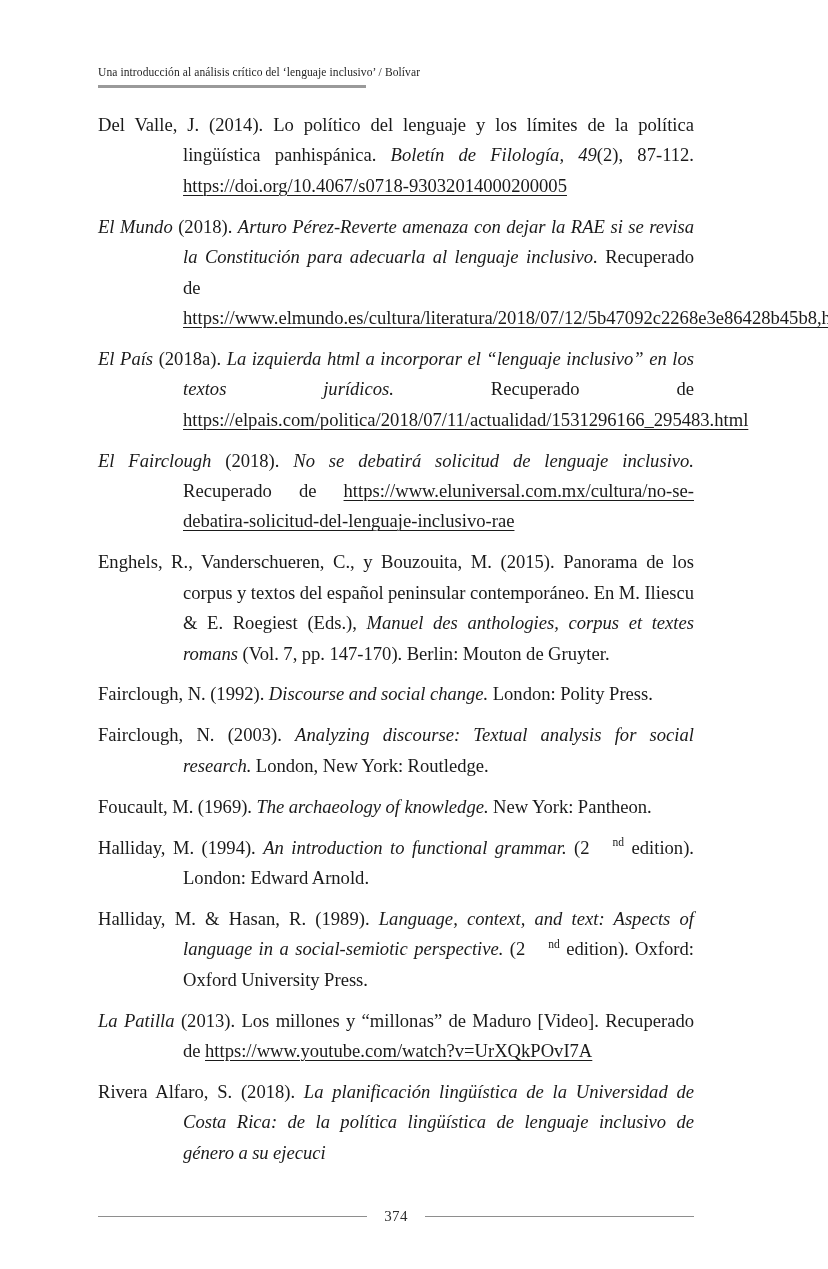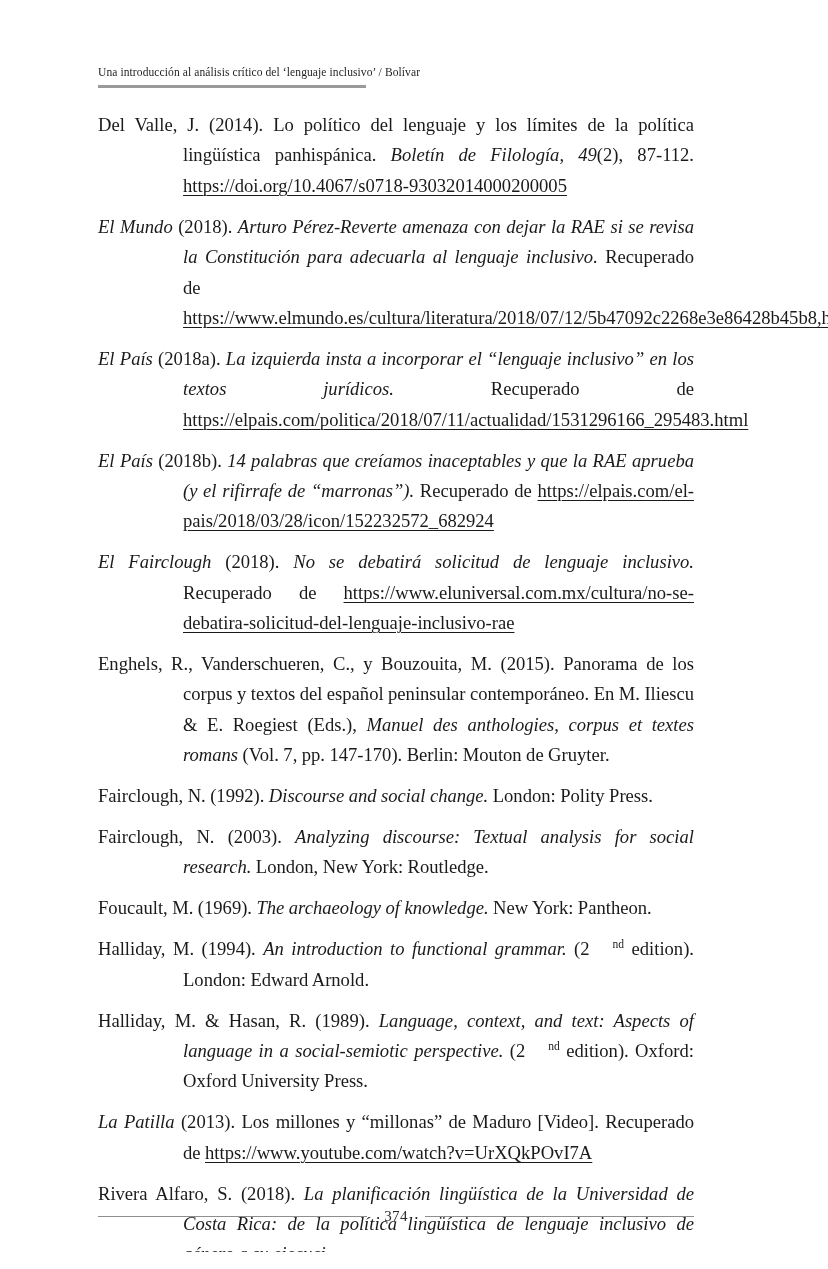--- a/index.html
+++ b/index.html
@@ -96,22 +96,21 @@
 <div class="page">
 
   <div class="runhead">
     <div class="runhead-text">Una introducción al análisis crítico del ‘lenguaje inclusivo’ / Bolívar</div>
     <div class="runhead-rule"></div>
   </div>
 
   <div class="reflist">
       <div class="ref"><span>Del Valle, J. (2014). Lo político del lenguaje y los límites de la política lingüística panhispánica. </span><span class="i">Boletín de Filología, 49</span><span>(2), 87-112. </span><span class="u">https://doi.org/10.4067/s0718-93032014000200005</span></div>
       <div class="ref"><span class="i">El Mundo</span><span> (2018). </span><span class="i">Arturo Pérez-Reverte amenaza con dejar la RAE si se revisa la Constitución para adecuarla al lenguaje inclusivo.</span><span> Recuperado de </span><span class="u">https://www.elmundo.es/cultura/literatura/2018/07/12/5b47092c2268e3e86428b45b8,html</span></div>
-      <div class="ref"><span class="i">El País</span><span> (2018a). </span><span class="i">La izquierda insta a incorporar el “lenguaje inclusivo” en los textos jurídicos.</span><span> Recuperado de </span><span class="u">https://elpais.com/politica/2018/07/11/actualidad/1531296166_295483.html</span></div>
-      <div class="ref"><span class="i">El País</span><span> (2018b). </span><span class="i">14 palabras que creíamos inaceptables y que la RAE aprueba (y el rifirrafe de “marronas”).</span><span> Recuperado de </span><span class="u">https://elpais.com/el-pais/2018/03/28/icon/152232572_682924</span></div>
+      <div class="ref"><span class="i">El País</span><span> (2018a). </span><span class="i">La izquierda html a incorporar el “lenguaje inclusivo” en los textos jurídicos.</span><span> Recuperado de </span><span class="u">https://elpais.com/politica/2018/07/11/actualidad/1531296166_295483.html</span></div>
       <div class="ref"><span class="i">El Fairclough</span><span> (2018). </span><span class="i">No se debatirá solicitud de lenguaje inclusivo.</span><span> Recuperado de </span><span class="u">https://www.eluniversal.com.mx/cultura/no-se-debatira-solicitud-del-lenguaje-inclusivo-rae </span></div>
       <div class="ref"><span>Enghels, R., Vanderschueren, C., y Bouzouita, M. (2015). Panorama de los corpus y textos del español peninsular contemporáneo. En M. Iliescu &amp; E. Roegiest (Eds.), </span><span class="i">Manuel des anthologies, corpus et textes romans</span><span> (Vol. 7, pp. 147-170). Berlin: Mouton de Gruyter.</span></div>
       <div class="ref"><span>Fairclough, N. (1992). </span><span class="i">Discourse and social change.</span><span> London: Polity Press.</span></div>
       <div class="ref"><span>Fairclough, N. (2003). </span><span class="i">Analyzing discourse: Textual analysis for social research.</span><span> London, New York: Routledge.</span></div>
       <div class="ref"><span>Foucault, M. (1969). </span><span class="i">The archaeology of knowledge.</span><span> New York: Pantheon.</span></div>
       <div class="ref"><span>Halliday, M. (1994). </span><span class="i">An introduction to functional grammar.</span><span> (2</span><sup>nd</sup><span> edition). London: Edward Arnold.</span></div>
       <div class="ref"><span>Halliday, M. &amp; Hasan, R. (1989). </span><span class="i">Language, context, and text: Aspects of language in a social-semiotic perspective.</span><span> (2</span><sup>nd</sup><span> edition). Oxford: Oxford University Press.</span></div>
       <div class="ref"><span class="i">La Patilla</span><span> (2013). Los millones y “millonas” de Maduro [Video]. Recuperado de </span><span class="u">https://www.youtube.com/watch?v=UrXQkPOvI7A</span></div>
       <div class="ref"><span>Rivera Alfaro, S. (2018). </span><span class="i">La planificación lingüística de la Universidad de Costa Rica: de la política lingüística de lenguaje inclusivo de género a su ejecuci</span></div>
     </div>

